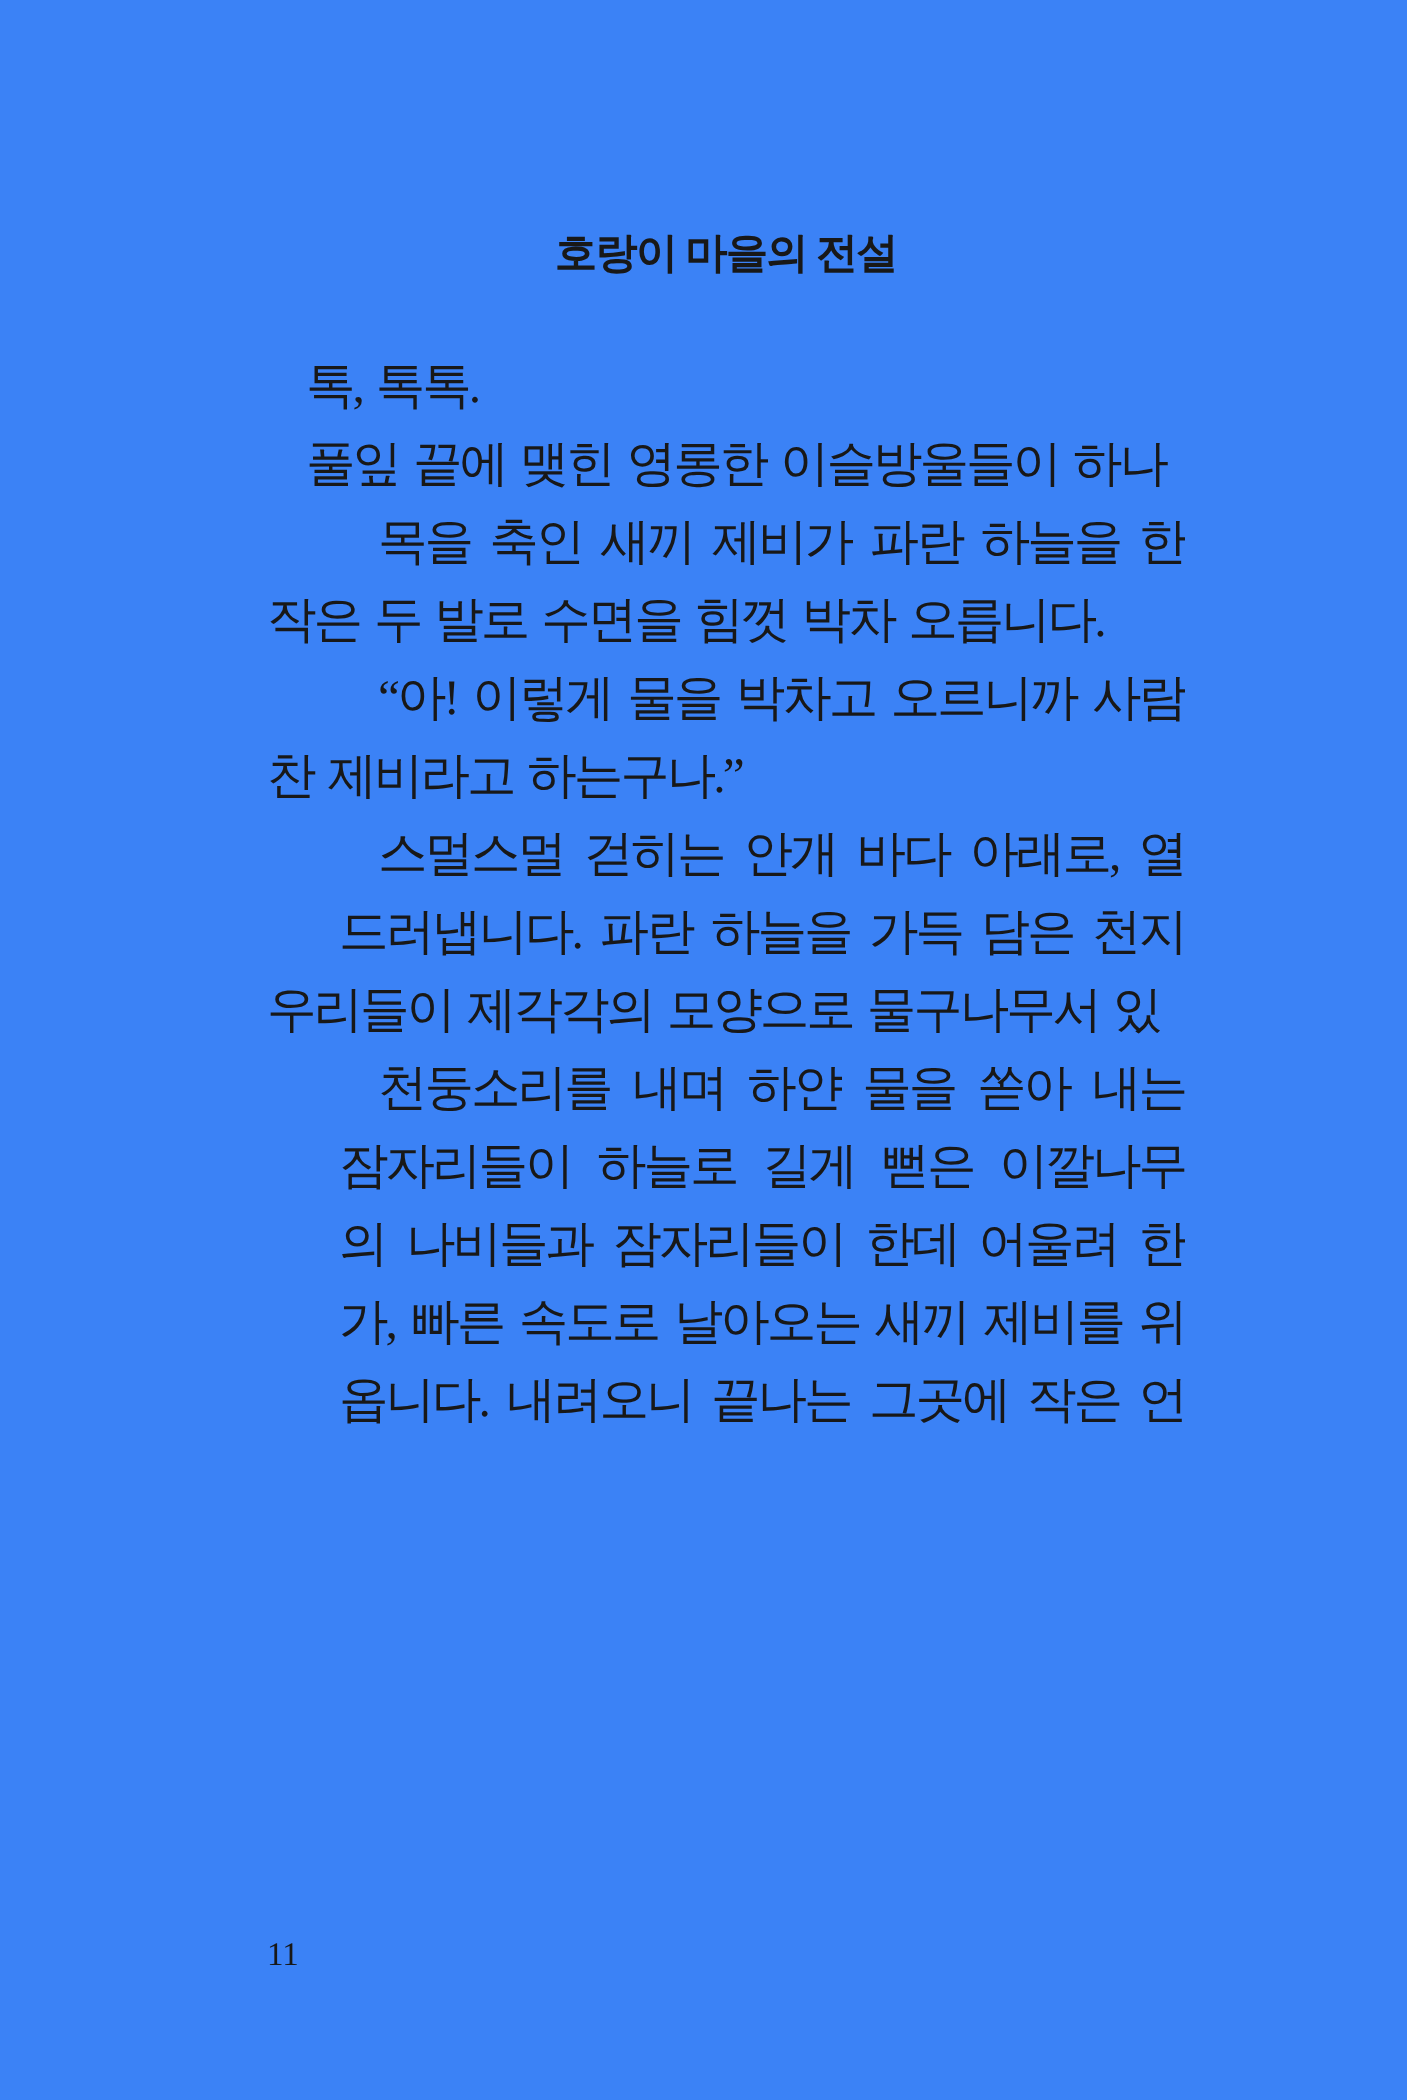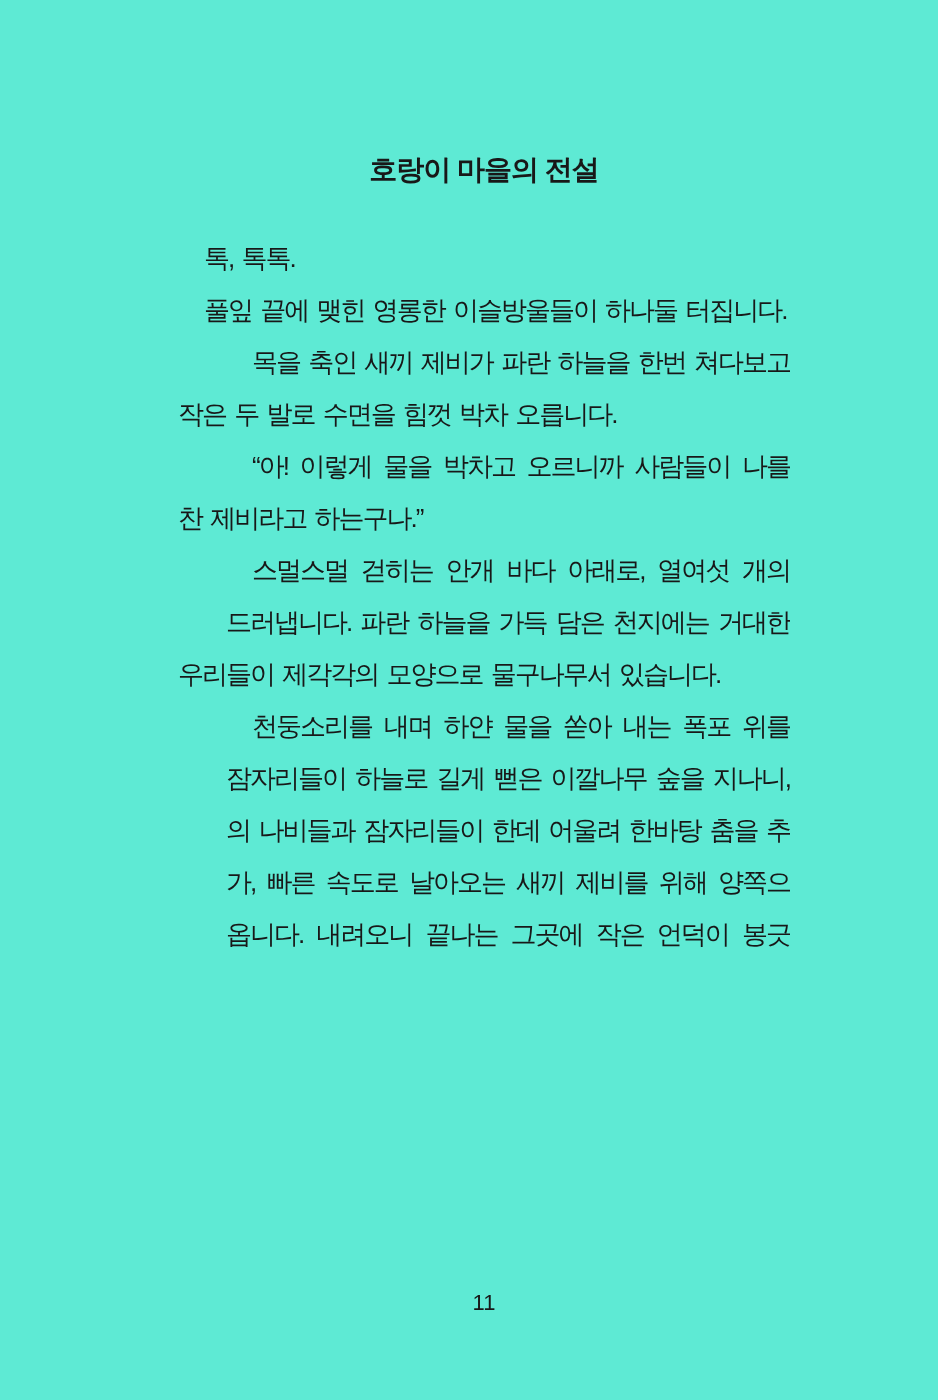--- a/index.html
+++ b/index.html
@@ -5,43 +5,43 @@
   html, body {
     margin: 0;
     padding: 0;
     background: #e9e9e9;
   }
   .page {
     position: relative;
     width: 938px;
     height: 1400px;
     margin: 0 auto;
-    background: #5eead4;
-    font-family: Liberation Sans, sans-serif;
+    background: #3b82f6;
+    font-family: Liberation Serif, serif;
     color: #181818;
     overflow: hidden;
   }
   .page-title {
     position: absolute;
     top: 130px;
     left: 178px;
     width: 612px;
     text-align: center;
     font-size: 28px;
     font-weight: 700;
     letter-spacing: -1px;
     line-height: 42px;
     white-space: nowrap;
   }
   .body-text {
     position: absolute;
     top: 232px;
     left: 178px;
     width: 612px;
-    font-size: 26px;
+    font-size: 33px;
     letter-spacing: -2px;
     word-spacing: 3px;
   }
   .para {
     margin: 0;
     padding: 0;
   }
   .line {
     height: 52px;
     line-height: 52px;
@@ -54,21 +54,20 @@
     margin-left: 48px;
   }
   .line.indent {
     text-indent: 26px;
   }
   .page-footer {
     position: absolute;
     top: 1288px;
     left: 178px;
     width: 612px;
-    text-align: center;
     font-size: 22px;
     letter-spacing: 0;
     line-height: 30px;
   }
 </style>
 </head>
 <body>
 
 <div class="page">
 

